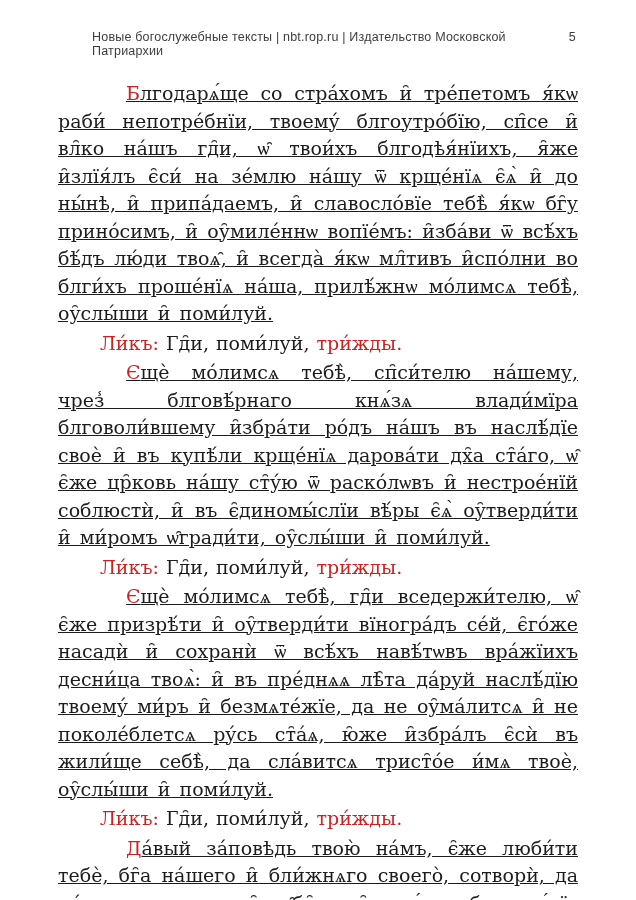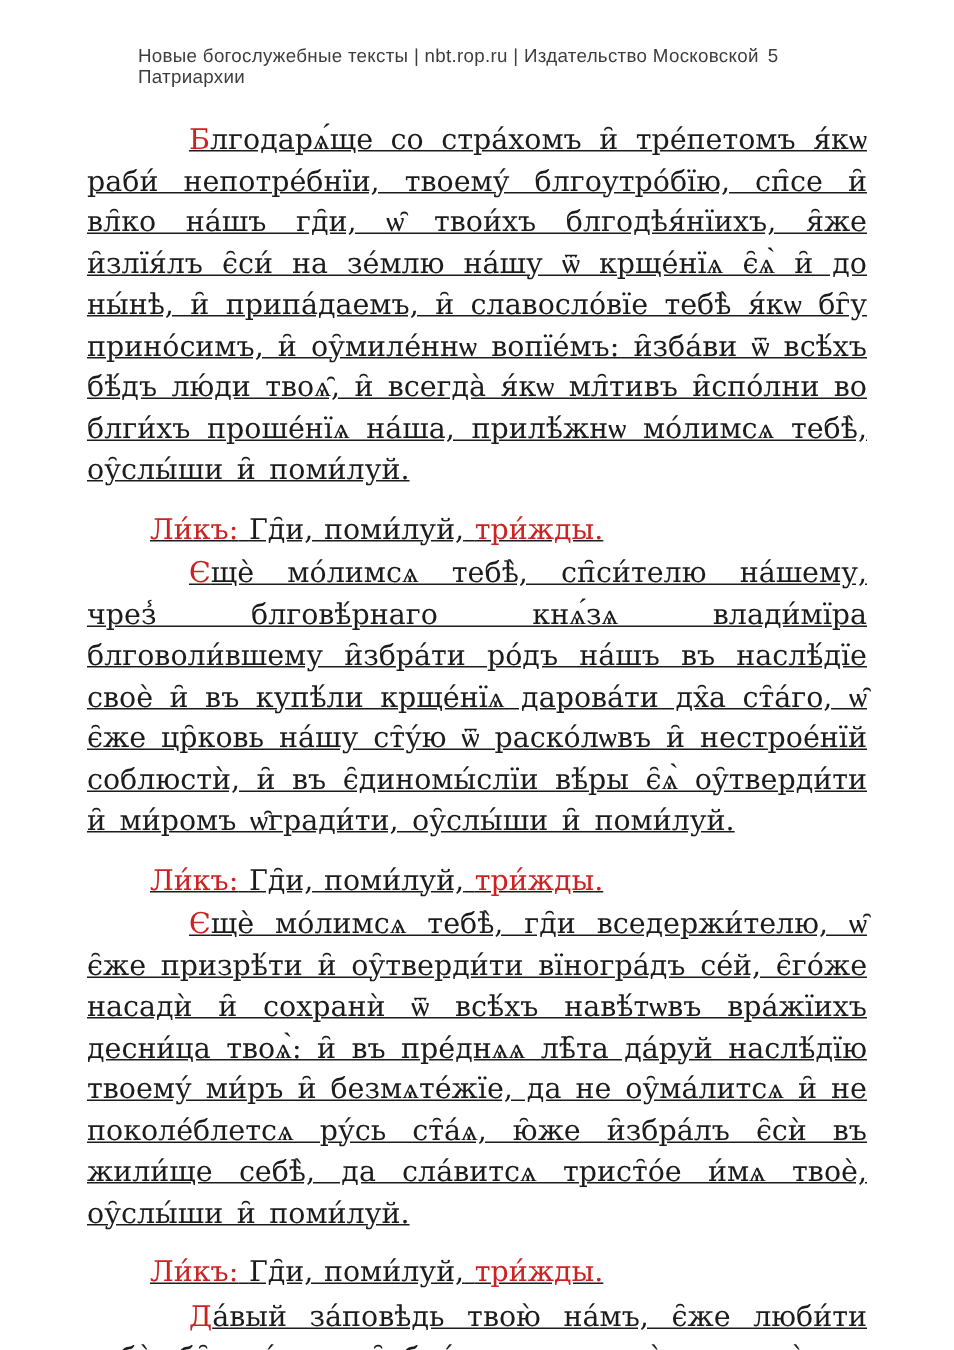--- a/index.html
+++ b/index.html
@@ -3,41 +3,40 @@
 <meta charset="utf-8">
 <style>
   html,body{margin:0;padding:0;}
   body{
     width:636px;height:900px;overflow:hidden;
     background:#ffffff;
     position:relative;
   }
   .page-header{
     display:flex;justify-content:space-between;align-items:baseline;
-    padding:30px 117px 0 92px;
+    padding:30px 60px 0 92px;
     font-family:"Liberation Sans",sans-serif;
     font-size:12.5px;color:#3d3d3d;letter-spacing:.2px;
   }
   .liturgy{
     margin:22px 58px 0 58px;
     font-family:"DejaVu Serif",serif;
     font-size:19px;line-height:27.5px;color:#1c1c1c;
   }
   .para{
     margin:0 0 2px 0;
     text-align:justify;
     text-indent:68px;
     word-spacing:3px;
     text-decoration:underline;
   }
   .refrain{
-    margin:12px 0 2px 42px;
+    margin:2px 0 2px 42px;
     text-indent:0;
     word-spacing:1px;
-    text-decoration:underline;
   }
   .red{color:#cc2222;}
   .initial{color:#cc2222;}
 </style>
 </head>
 <body>
 
 <header class="page-header">
   <span>Новые богослужебные тексты  |  nbt.rop.ru  |  Издательство Московской Патриархии</span>
   <span>5</span>

